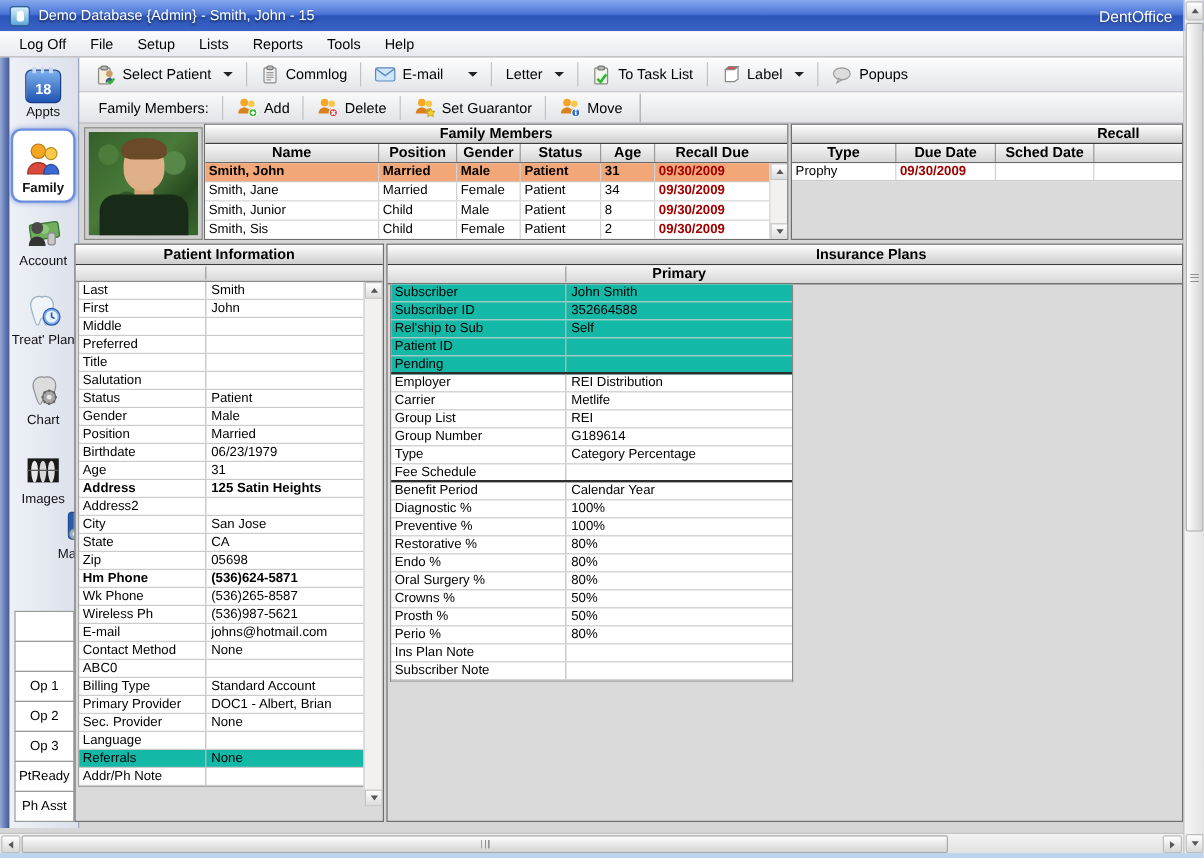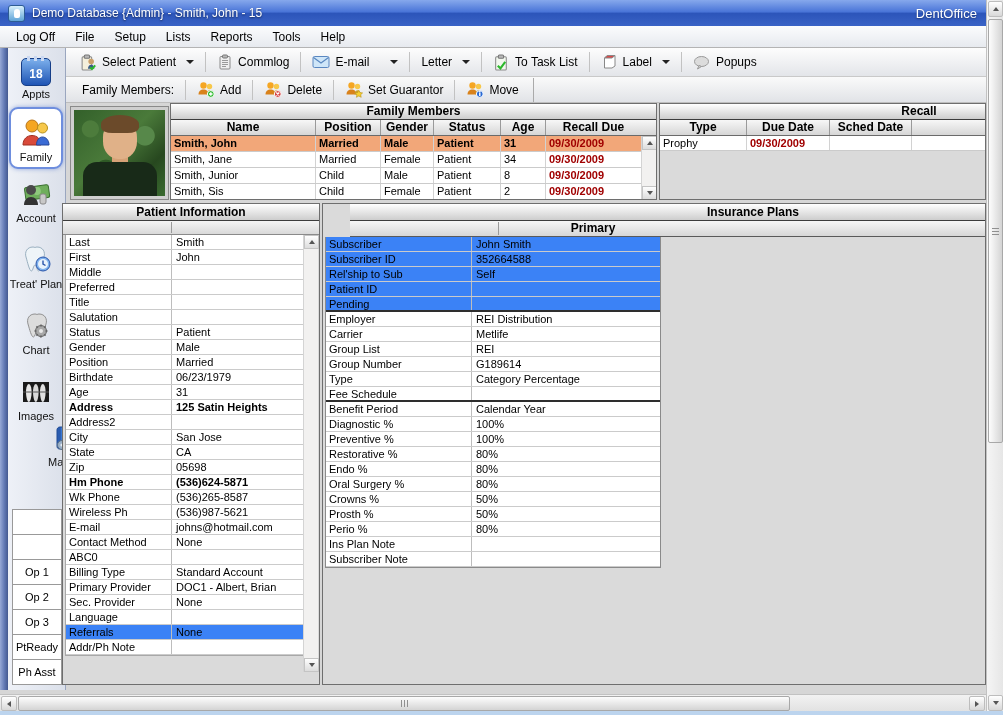--- a/index.html
+++ b/index.html
@@ -40,21 +40,21 @@
 
   
   .side-strip { position:absolute; left:0; top:48px; width:8px; height:642px;
     background:linear-gradient(to right,#97a9d6 0%,#6279b4 55%,#44598f 100%); }
   .sidebar { position:absolute; left:8px; top:48px; width:58px; height:642px;
     background:linear-gradient(to right,#eef1f7,#dbe0ea); border-right:1px solid #9aa6bf; }
   .module { position:absolute; left:1px; width:54px; text-align:center; padding-top:3px; }
   .module .mod-icon { width:32px; height:32px; margin:0 auto; display:block; }
   .module .mod-label { display:block; font-size:11px; margin-top:2px; color:#111; }
   .module.selected { background:#fff; border:2px solid #6e8ede; border-radius:9px;
-    box-shadow:0 0 4px rgba(60,100,200,.5); }
+    box-shadow:0 0 4px rgba(60,100,200,.5);font-weight:bold; }
   .cal-icon { width:30px; height:28px; margin:2px auto 0; border-radius:5px;
     background:linear-gradient(#7db0ec,#1e54b4); border:1px solid #163e88; position:relative;
     color:#fff; font-weight:bold; font-size:12px; line-height:30px; }
   .cal-icon::before { content:""; position:absolute; top:-3px; left:5px; right:5px; height:5px;
     background:repeating-linear-gradient(to right,#c9d8f2 0 3px,transparent 3px 7px); }
   .op-cell { position:absolute; left:4px; width:50px; height:26px; background:#fff;
     border:1px solid #999; display:flex; align-items:center; justify-content:center; font-size:11px; }
 
   
   .photo-frame { position:absolute; left:70px; top:106px; width:99px; height:94px;
@@ -77,21 +77,21 @@
   .grid-title { height:16px; background:linear-gradient(#ffffff,#cdcdcd); border-bottom:1px solid #3c3c3c;
     font-weight:bold; font-size:12px; text-align:center; line-height:15px; position:relative; }
   .grid-title .off { position:absolute; top:0; transform:translateX(-50%); white-space:nowrap; }
   .grid-header { background:linear-gradient(#f7f7f7,#d6d6d6); border-bottom:1px solid #6a6a6a;
     display:flex; font-weight:bold; font-size:12px; }
   .gh { border-right:1px solid #9a9a9a; text-align:center; line-height:15px; height:15px; }
   .g-row { display:flex; border-bottom:1px solid #cbcbcb; background:#fff; }
   .g-cell { border-right:1px solid #d2d2d2; padding-left:3px; line-height:15px; overflow:hidden; white-space:nowrap; }
   .red { color:#a00000; font-weight:bold; }
   .sel-row { background:#f2a779; font-weight:bold; }
-  .green-row { background:#3b82f6; }
+  .green-row { background:#14b8a6; }
 
   
   #family-grid { left:170px; top:103px; width:487px; height:97px; }
   .fg-body { position:relative; height:64px; }
   .fg-rows { margin-right:15px; }
   .fam-row { height:16px; font-size:11px; }
   .c-name{width:145px}.c-pos{width:65px}.c-gen{width:53px}.c-stat{width:67px}.c-age{width:45px}.c-rec{width:95px;border-right:none}
   .hc-name{width:145px}.hc-pos{width:65px}.hc-gen{width:53px}.hc-stat{width:67px}.hc-age{width:45px}.hc-rec{width:95px;border-right:none}
 
   
@@ -104,21 +104,21 @@
   #patient-panel .grid-title { height:17px; line-height:16px; }
   .pi-header { height:14px; background:linear-gradient(#f4f4f4,#d9d9d9); border-bottom:1px solid #8a8a8a; position:relative; }
   .pi-header::after { content:""; position:absolute; left:108px; top:1px; bottom:1px; width:1px; background:#9a9a9a; }
   .pi-body { position:absolute; top:31px; left:2px; width:239px; background:#fff; border:1px solid #a8a8a8; border-top:none; }
   .pi-row { display:flex; height:15px; border-bottom:1px solid #cbcbcb; font-size:11px; line-height:14px; }
   .pi-label { width:106px; border-right:1px solid #bdbdbd; padding-left:3px; overflow:hidden; white-space:nowrap; }
   .pi-value { flex:1; padding-left:4px; overflow:hidden; white-space:nowrap; }
   .bold-row { font-weight:bold; }
 
   
-  #ins-panel { left:322px; top:203px; width:664px; height:482px; background:#dadada;padding-left:27px; }
+  #ins-panel { left:322px; top:203px; width:664px; height:482px; background:#dadada; }
   #ins-panel .grid-title { height:17px; line-height:16px; }
   .ins-header { height:16px; background:linear-gradient(#f6f6f6,#d7d7d7); border-bottom:1px solid #5a5a5a;
     position:relative; font-weight:bold; font-size:12px; }
   .ins-header::before { content:""; position:absolute; left:148px; top:1px; bottom:1px; width:1px; background:#9a9a9a; }
   .ins-primary { position:absolute; left:148px; width:190px; text-align:center; top:0; line-height:15px; }
   .ins-body { position:absolute; top:33px; left:2px; width:336px; background:#fff; border:1px solid #8a8a8a; border-top:none; }
   .ins-row { display:flex; height:15px; border-bottom:1px solid #cbcbcb; font-size:11px; line-height:14px; }
   .ins-label { width:146px; border-right:1px solid #bdbdbd; padding-left:3px; white-space:nowrap; }
   .ins-value { flex:1; padding-left:4px; white-space:nowrap; overflow:hidden; }
   .thick { border-bottom:2px solid #2e2e2e; }
@@ -432,21 +432,21 @@
           </div>
       <div class="vs-btn" style="bottom:0;">
             <span class="tri-down"></span>
           </div>
     </div>
   </div>
 </div>
 
 <div class="panel" id="recall-grid">
   <div class="grid-title">
-    <span class="off" style="left:259px;">Recall</span>
+    <span class="off" style="left:272px;">Recall</span>
   </div>
   <div class="grid-header">
     <div class="gh rc-type">Type</div>
     <div class="gh rc-due">Due Date</div>
     <div class="gh rc-sched">Sched Date</div>
     <div class="gh rc-x"></div>
   </div>
   <div class="g-row recall-row">
     <div class="g-cell rc-type">Prophy</div>
     <div class="g-cell rc-due red">09/30/2009</div>

